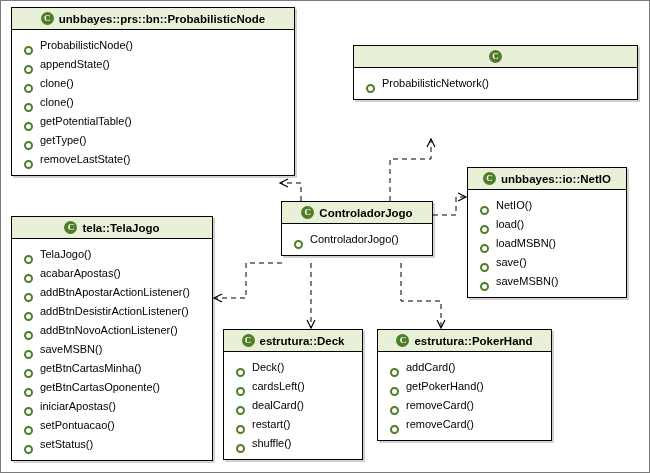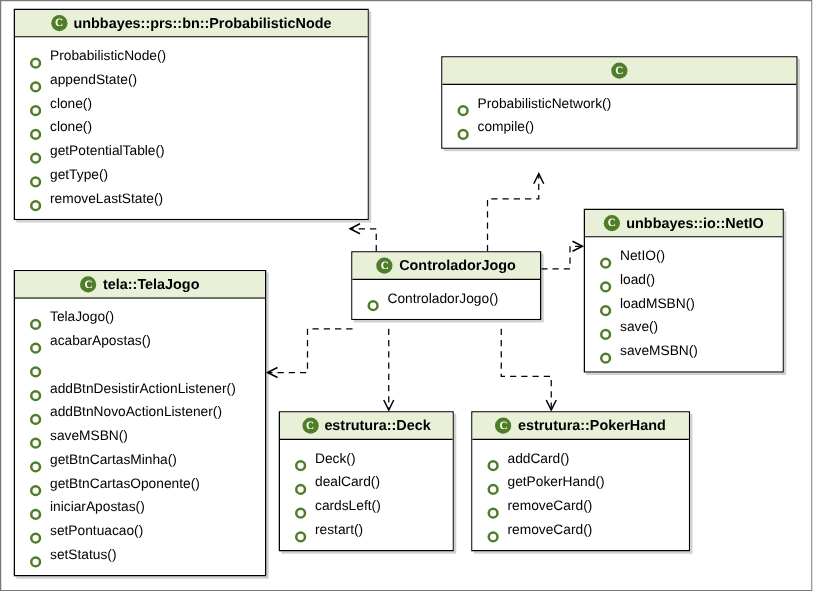--- a/index.html
+++ b/index.html
@@ -165,24 +165,20 @@
 
   <div class="uml-class" style="left:352px; top:44px; width:285px;">
     <div class="uml-header">
       <span class="class-badge">C</span>
     </div>
     <div class="uml-body">
       <div class="member">
         <span class="member-dot"></span>
         <span class="member-label">ProbabilisticNetwork()</span>
       </div>
-      <div class="member">
-        <span class="member-dot"></span>
-        <span class="member-label">compile()</span>
-      </div>
     </div>
   </div>
 
   <div class="uml-class" style="left:466px; top:166px; width:160px;">
     <div class="uml-header">
       <span class="class-badge">C</span>
       <span class="class-title">unbbayes::io::NetIO</span>
     </div>
     <div class="uml-body">
       <div class="member">
@@ -230,20 +226,21 @@
       <div class="member">
         <span class="member-dot"></span>
         <span class="member-label">TelaJogo()</span>
       </div>
       <div class="member">
         <span class="member-dot"></span>
         <span class="member-label">acabarApostas()</span>
       </div>
       <div class="member">
         <span class="member-dot"></span>
+        <span class="member-label">addBtnApostarActionListener()</span>
       </div>
       <div class="member">
         <span class="member-dot"></span>
         <span class="member-label">addBtnDesistirActionListener()</span>
       </div>
       <div class="member">
         <span class="member-dot"></span>
         <span class="member-label">addBtnNovoActionListener()</span>
       </div>
       <div class="member">
@@ -278,30 +275,34 @@
       <span class="class-badge">C</span>
       <span class="class-title">estrutura::Deck</span>
     </div>
     <div class="uml-body">
       <div class="member">
         <span class="member-dot"></span>
         <span class="member-label">Deck()</span>
       </div>
       <div class="member">
         <span class="member-dot"></span>
+        <span class="member-label">cardsLeft()</span>
+      </div>
+      <div class="member">
+        <span class="member-dot"></span>
         <span class="member-label">dealCard()</span>
       </div>
       <div class="member">
         <span class="member-dot"></span>
-        <span class="member-label">cardsLeft()</span>
-      </div>
-      <div class="member">
-        <span class="member-dot"></span>
         <span class="member-label">restart()</span>
       </div>
+      <div class="member">
+        <span class="member-dot"></span>
+        <span class="member-label">shuffle()</span>
+      </div>
     </div>
   </div>
 
   <div class="uml-class" style="left:376px; top:328px; width:175px;">
     <div class="uml-header">
       <span class="class-badge">C</span>
       <span class="class-title">estrutura::PokerHand</span>
     </div>
     <div class="uml-body">
       <div class="member">

